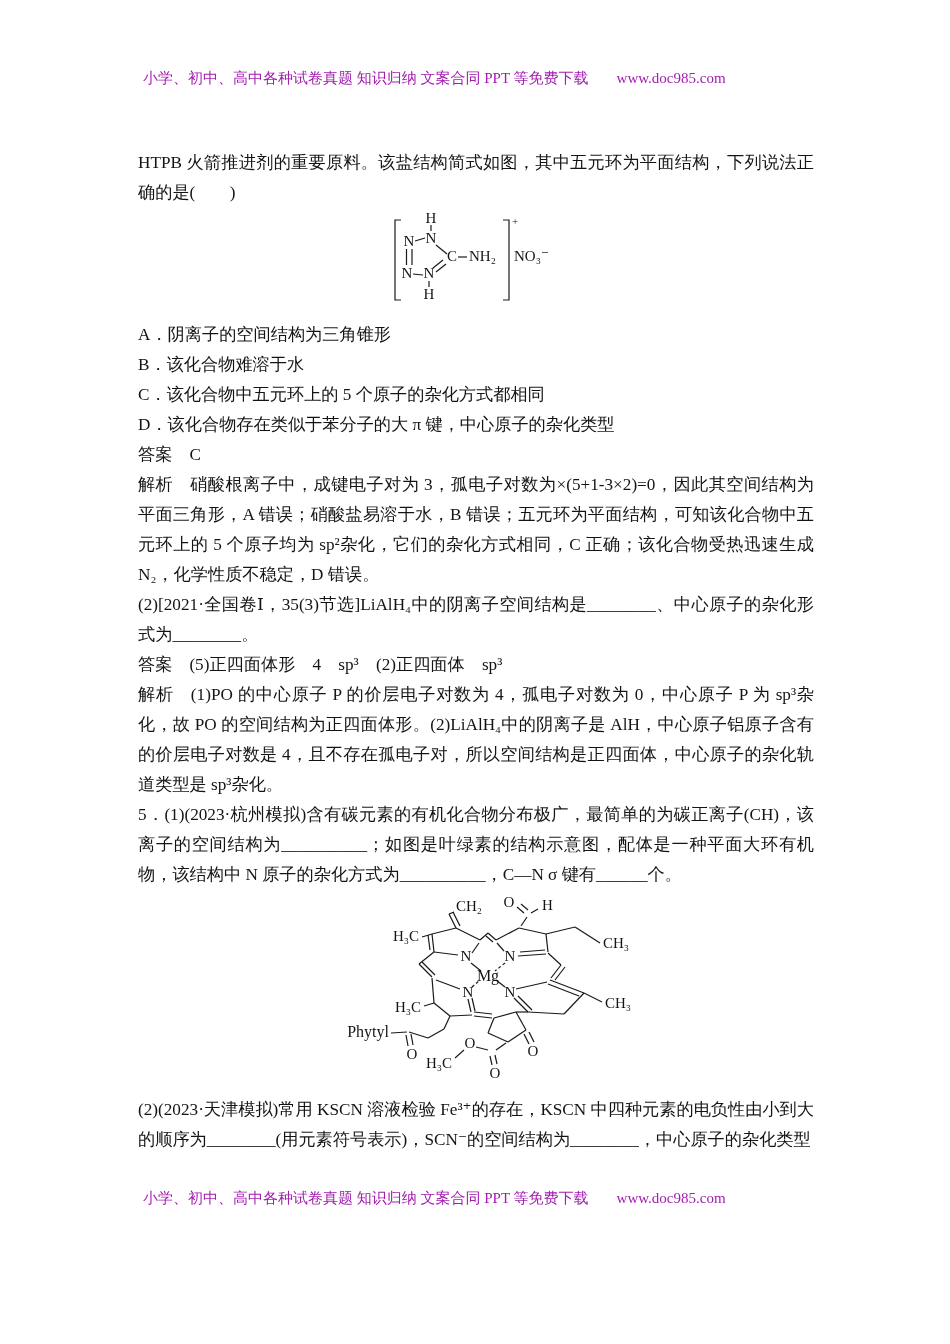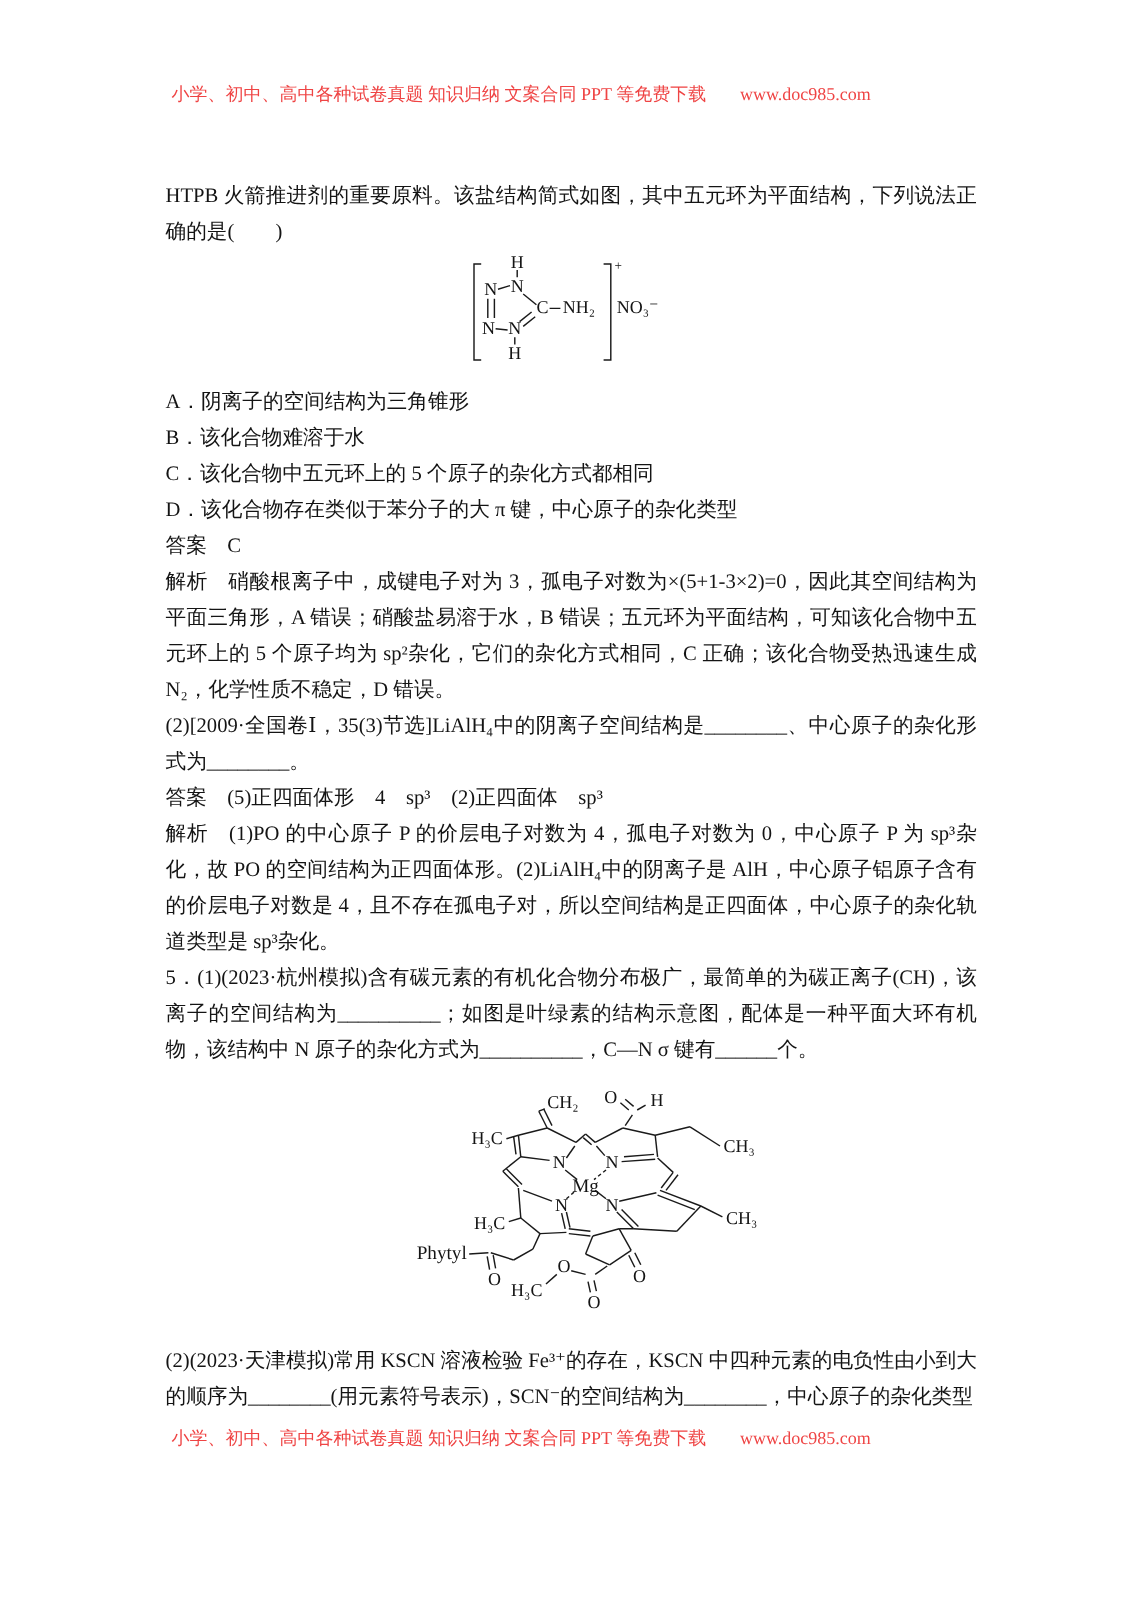--- a/index.html
+++ b/index.html
@@ -5,33 +5,33 @@
   html,body{margin:0;padding:0;}
   body{
     width:950px;height:1344px;
     background:#ffffff;color:#141414;
     font-family:"Liberation Serif","DejaVu Serif",serif;
     position:relative;overflow:hidden;
   }
   .hdr{
     position:absolute;left:143px;top:69px;width:680px;
     display:flex;gap:28px;align-items:baseline;
-    font-size:15px;white-space:nowrap;color:#ef4444;
+    font-size:15px;white-space:nowrap;color:#a21caf;
   }
   .hdr.ftr{top:1189px;}
   .content{
     position:absolute;left:138px;top:148px;width:676px;
     font-size:17.2px;line-height:30px;
   }
   p{margin:0;text-align:justify;}
   p.line{text-align:left;}
   .lbl{font-weight:normal;margin-right:17px;}
   figure{margin:0;}
   .fig1{width:190px;margin:2px auto 0 auto;}
-  .fig2{width:400px;margin:12px auto;position:relative;left:12px;}
+  .fig2{width:400px;margin:0 auto;position:relative;left:12px;}
   svg line, svg polyline{stroke:#1a1a1a;stroke-width:1.2;fill:none;}
   svg .dash{stroke-dasharray:3,2.4;}
   svg text{fill:#141414;font-family:"Liberation Serif","DejaVu Serif",serif;font-size:15px;}
   svg text.small{font-size:11px;}
   svg text.big{font-size:16px;}
 </style>
 </head>
 <body>
 
 <div class="hdr">
@@ -75,21 +75,21 @@
 
   <p class="line">A．阴离子的空间结构为三角锥形</p>
   <p class="line">B．该化合物难溶于水</p>
   <p class="line">C．该化合物中五元环上的 5 个原子的杂化方式都相同</p>
   <p class="line">D．该化合物存在类似于苯分子的大 π 键，中心原子的杂化类型</p>
 
   <p class="line"><span class="lbl">答案</span><span>C</span></p>
 
   <p><span class="lbl">解析</span><span>硝酸根离子中，成键电子对为 3，孤电子对数为×(5+1-3×2)=0，因此其空间结构为平面三角形，A 错误；硝酸盐易溶于水，B 错误；五元环为平面结构，可知该化合物中五元环上的 5 个原子均为 sp²杂化，它们的杂化方式相同，C 正确；该化合物受热迅速生成 N₂，化学性质不稳定，D 错误。</span></p>
 
-  <p>(2)[2009·全国卷Ⅰ，35(3)节选]LiAlH₄中的阴离子空间结构是________、中心原子的杂化形式为________。</p>
+  <p>(2)[2021·全国卷Ⅰ，35(3)节选]LiAlH₄中的阴离子空间结构是________、中心原子的杂化形式为________。</p>
 
   <p class="line"><span class="lbl">答案</span><span>(5)正四面体形　4　sp³　(2)正四面体　sp³</span></p>
 
   <p><span class="lbl">解析</span><span>(1)PO 的中心原子 P 的价层电子对数为 4，孤电子对数为 0，中心原子 P 为 sp³杂化，故 PO 的空间结构为正四面体形。(2)LiAlH₄中的阴离子是 AlH，中心原子铝原子含有的价层电子对数是 4，且不存在孤电子对，所以空间结构是正四面体，中心原子的杂化轨道类型是 sp³杂化。</span></p>
 
   <p>5．(1)(2023·杭州模拟)含有碳元素的有机化合物分布极广，最简单的为碳正离子(CH)，该离子的空间结构为__________；如图是叶绿素的结构示意图，配体是一种平面大环有机物，该结构中 N 原子的杂化方式为__________，C—N σ 键有______个。</p>
 
   <figure class="fig2">
     <svg width="400" height="195" viewBox="0 0 400 195">
 

